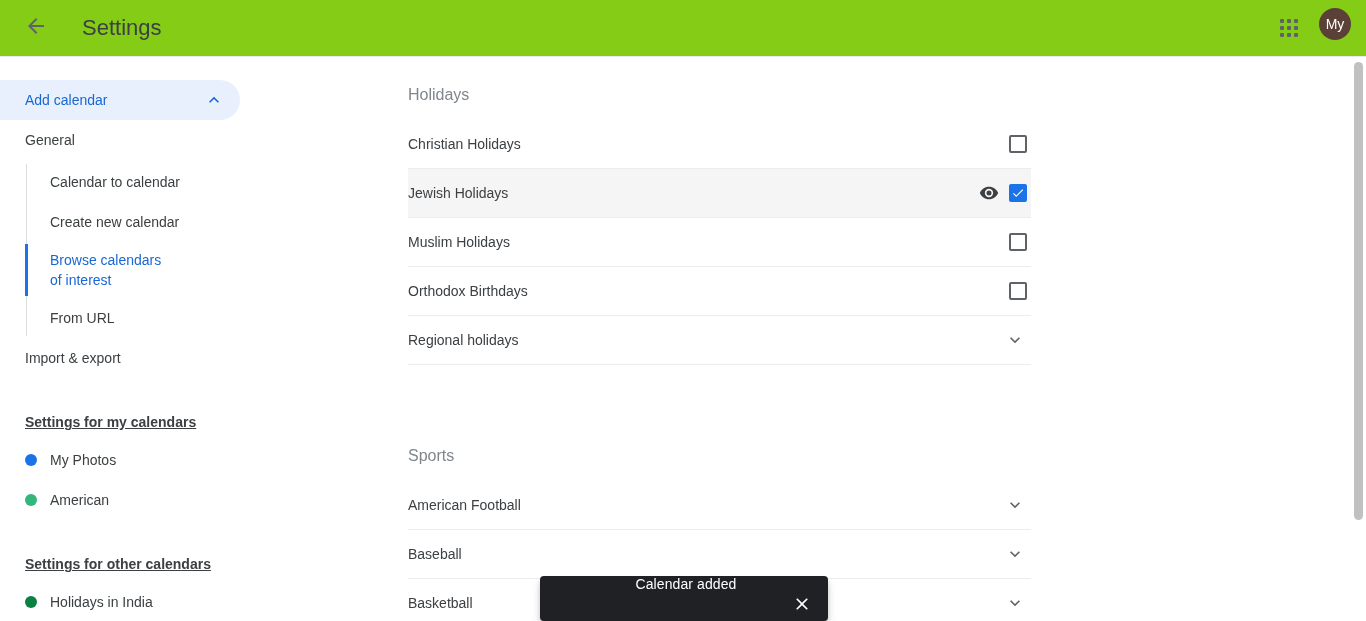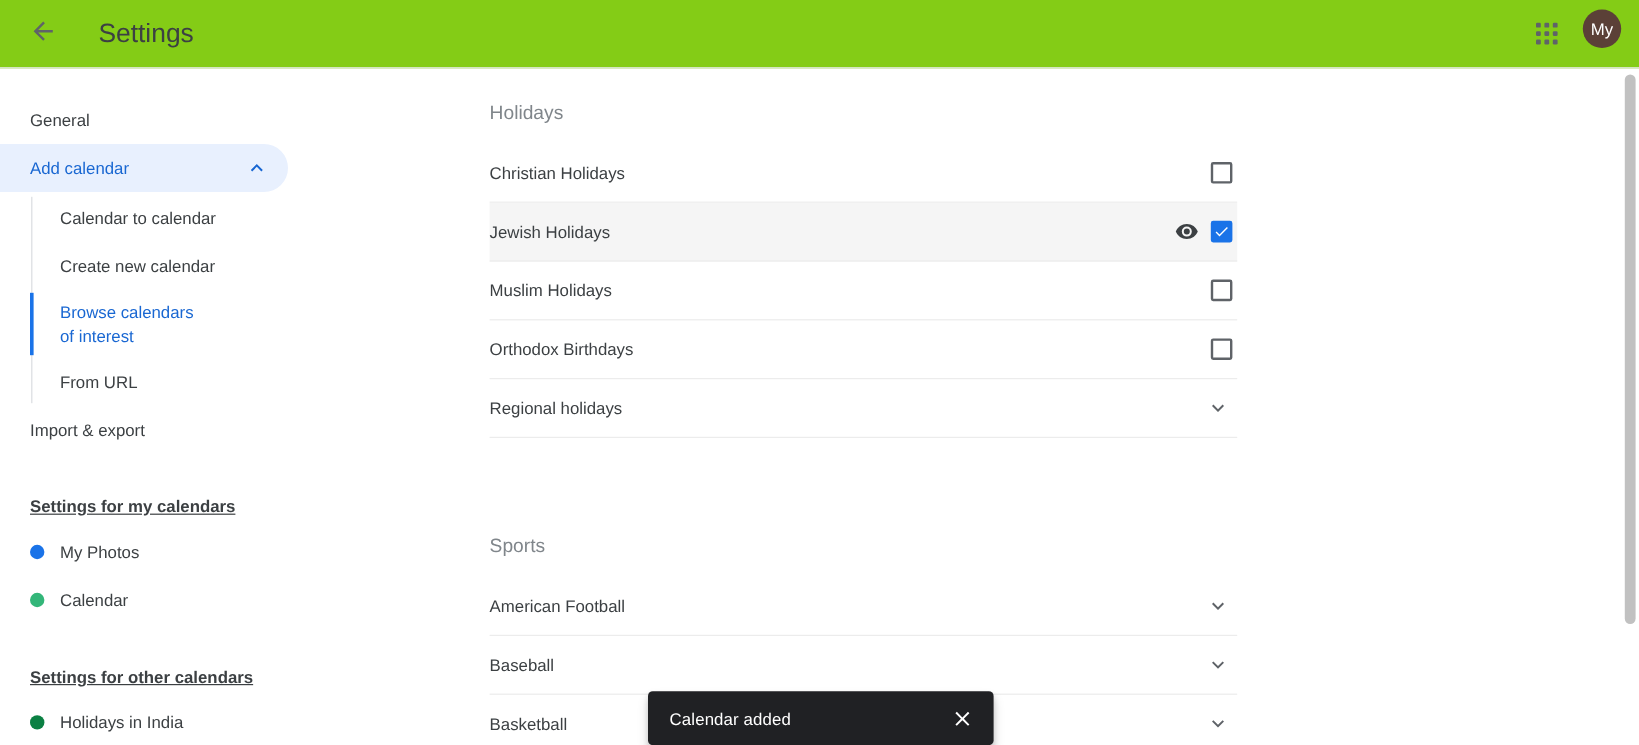--- a/index.html
+++ b/index.html
@@ -255,20 +255,21 @@
     width: 288px;
     height: 45px;
     background: #202124;
     color: #ffffff;
     border-radius: 4px;
     display: flex;
     align-items: center;
     padding: 0 14px 0 18px;
     box-shadow: 0 3px 5px -1px rgba(0,0,0,.2), 0 6px 10px 0 rgba(0,0,0,.14);
     z-index: 50;
+    flex-direction: column;
   }
   .toast-msg {
     font-size: 14px;
     color: #ffffff;
     letter-spacing: .1px;
   }
   .toast-close {
     margin-left: auto;
     width: 24px; height: 24px;
     display: flex; align-items: center; justify-content: center;
@@ -321,33 +322,33 @@
       </span>
     </div>
     <div class="avatar">My</div>
   </div>
 </div>
 
 <div class="body-wrap">
 
   <div class="sidebar">
 
-    <div class="nav-item">
-      <span>General</span>
-    </div>
-
     <div class="nav-item active">
       <span>Add calendar</span>
       <span class="chev">
         <svg width="20" height="20" viewBox="0 0 24 24" fill="#1967d2" aria-hidden="true">
           <path d="M7.41 15.41L12 10.83l4.59 4.58L18 14l-6-6-6 6z"></path>
         </svg>
       </span>
     </div>
 
+    <div class="nav-item">
+      <span>General</span>
+    </div>
+
     <div class="subnav">
       <div class="subnav-item">
         <span>Calendar to calendar</span>
       </div>
       <div class="subnav-item">
         <span>Create new calendar</span>
       </div>
       <div class="subnav-item active" style="max-width:190px;">
         <span>Browse calendars of interest</span>
       </div>
@@ -361,21 +362,21 @@
     </div>
 
     <div class="section-head">Settings for my calendars</div>
 
     <div class="cal-item">
       <span class="dot" style="background:#1a73e8"></span>
       <span>My Photos</span>
     </div>
     <div class="cal-item">
       <span class="dot" style="background:#33b679"></span>
-      <span>Calendar</span>
+      <span>American</span>
     </div>
 
     <div class="section-head">Settings for other calendars</div>
 
     <div class="cal-item">
       <span class="dot" style="background:#0b8043"></span>
       <span>Holidays in India</span>
     </div>
   </div>
 

